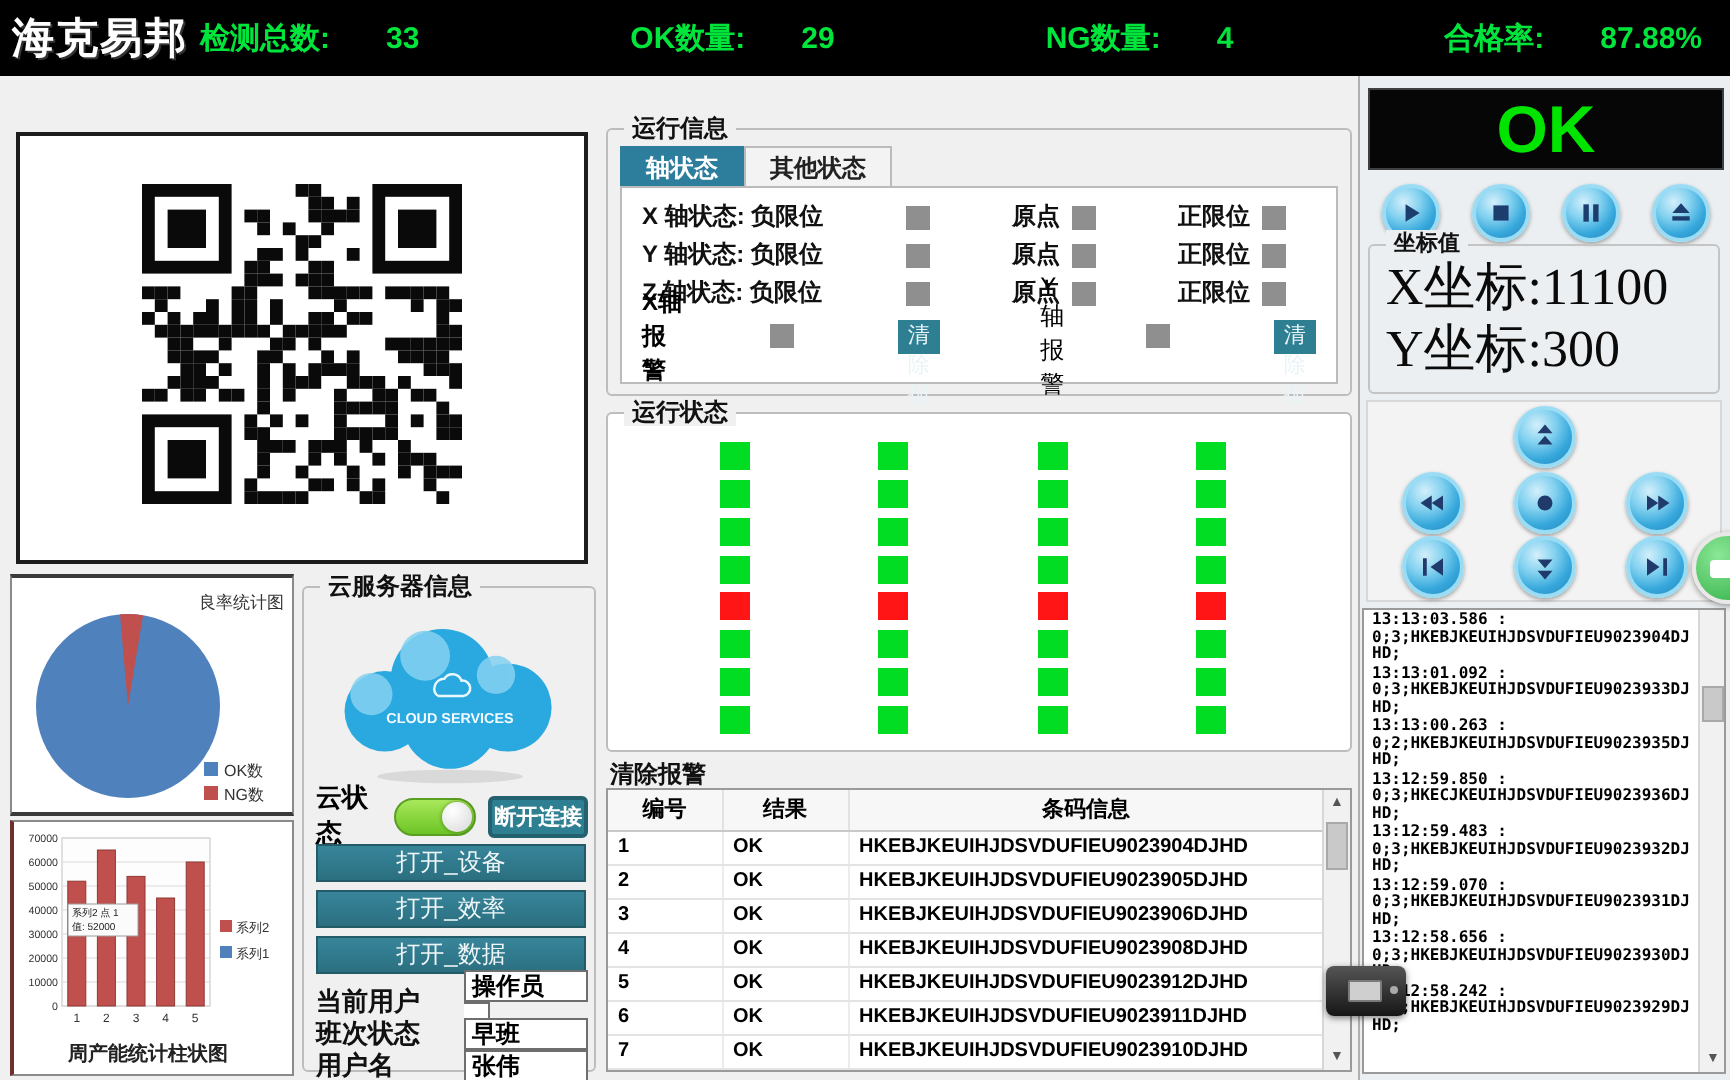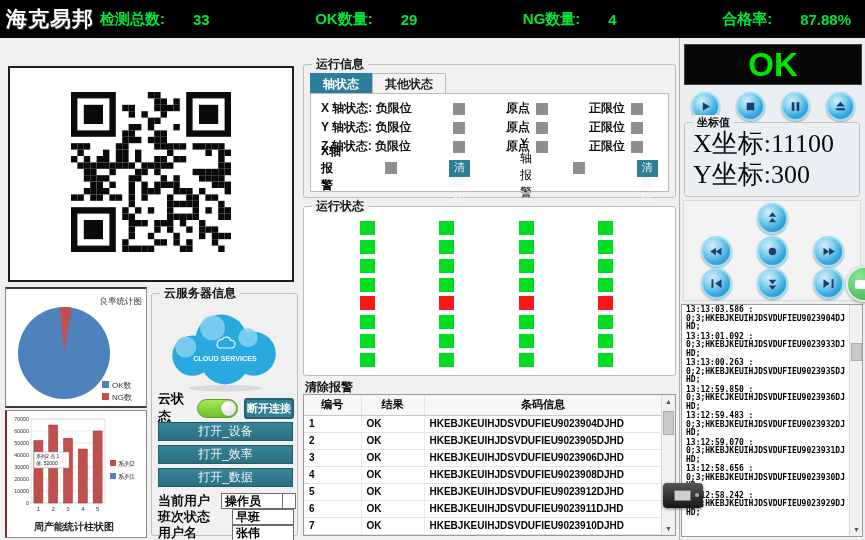--- a/index.html
+++ b/index.html
@@ -51,21 +51,21 @@
   .toggle-knob { position:absolute; right:1px; top:1px; width:15px; height:15px; border-radius:50%;
                  background:radial-gradient(circle at 35% 30%,#fff,#d8d8d8); box-shadow:0 0 2px rgba(0,0,0,.4); }
   .disconnect-btn { margin-left:6px; width:62px; height:21px; background:#2e7f91; color:#fff;
                     border:2px solid #24616f; border-radius:3px; font-size:11px; font-weight:bold; }
   .open-btn { position:absolute; left:6px; width:135px; height:19px; background:linear-gradient(#38859a,#2a6f80);
               color:#eef6f8; border:1px solid #245b68; font-size:12px; text-align:center; line-height:17px; }
   .field-row { position:absolute; left:6px; width:138px; height:17px; display:flex; align-items:center; }
   .field-label { width:74px; font-size:13px; font-weight:bold; color:#111; }
   .field-input { width:62px; height:16px; border:1px solid #6e6e6e; background:#fff; font-size:12px;
                  font-weight:bold; padding:0 3px; line-height:14px; overflow:hidden; white-space:nowrap; }
-  .combo-wrap { display:flex; }
+  .combo-wrap { display:flex;flex-direction:column; }
   .combo-arrow-box { width:13px; height:16px; border:1px solid #6e6e6e; border-left:none; background:#fff; }
 
   
   .runinfo { left:303px; top:64px; width:373px; height:134px; background:#f0f0f0; }
   .rtabs { position:absolute; left:6px; top:8px; display:flex; }
   .rtab { padding:0 12px; height:20px; line-height:20px; font-size:12px; font-weight:bold;
           background:#f3f3f3; border:1px solid #bbb; border-bottom:none; color:#222; }
   .rtab.active { background:#2d7d9c; color:#fff; border-color:#2d7d9c; }
   .rcontent { position:absolute; left:6px; right:6px; top:28px; bottom:5px; background:#fff;
               border:1px solid #bbb; padding-top:5px; }

